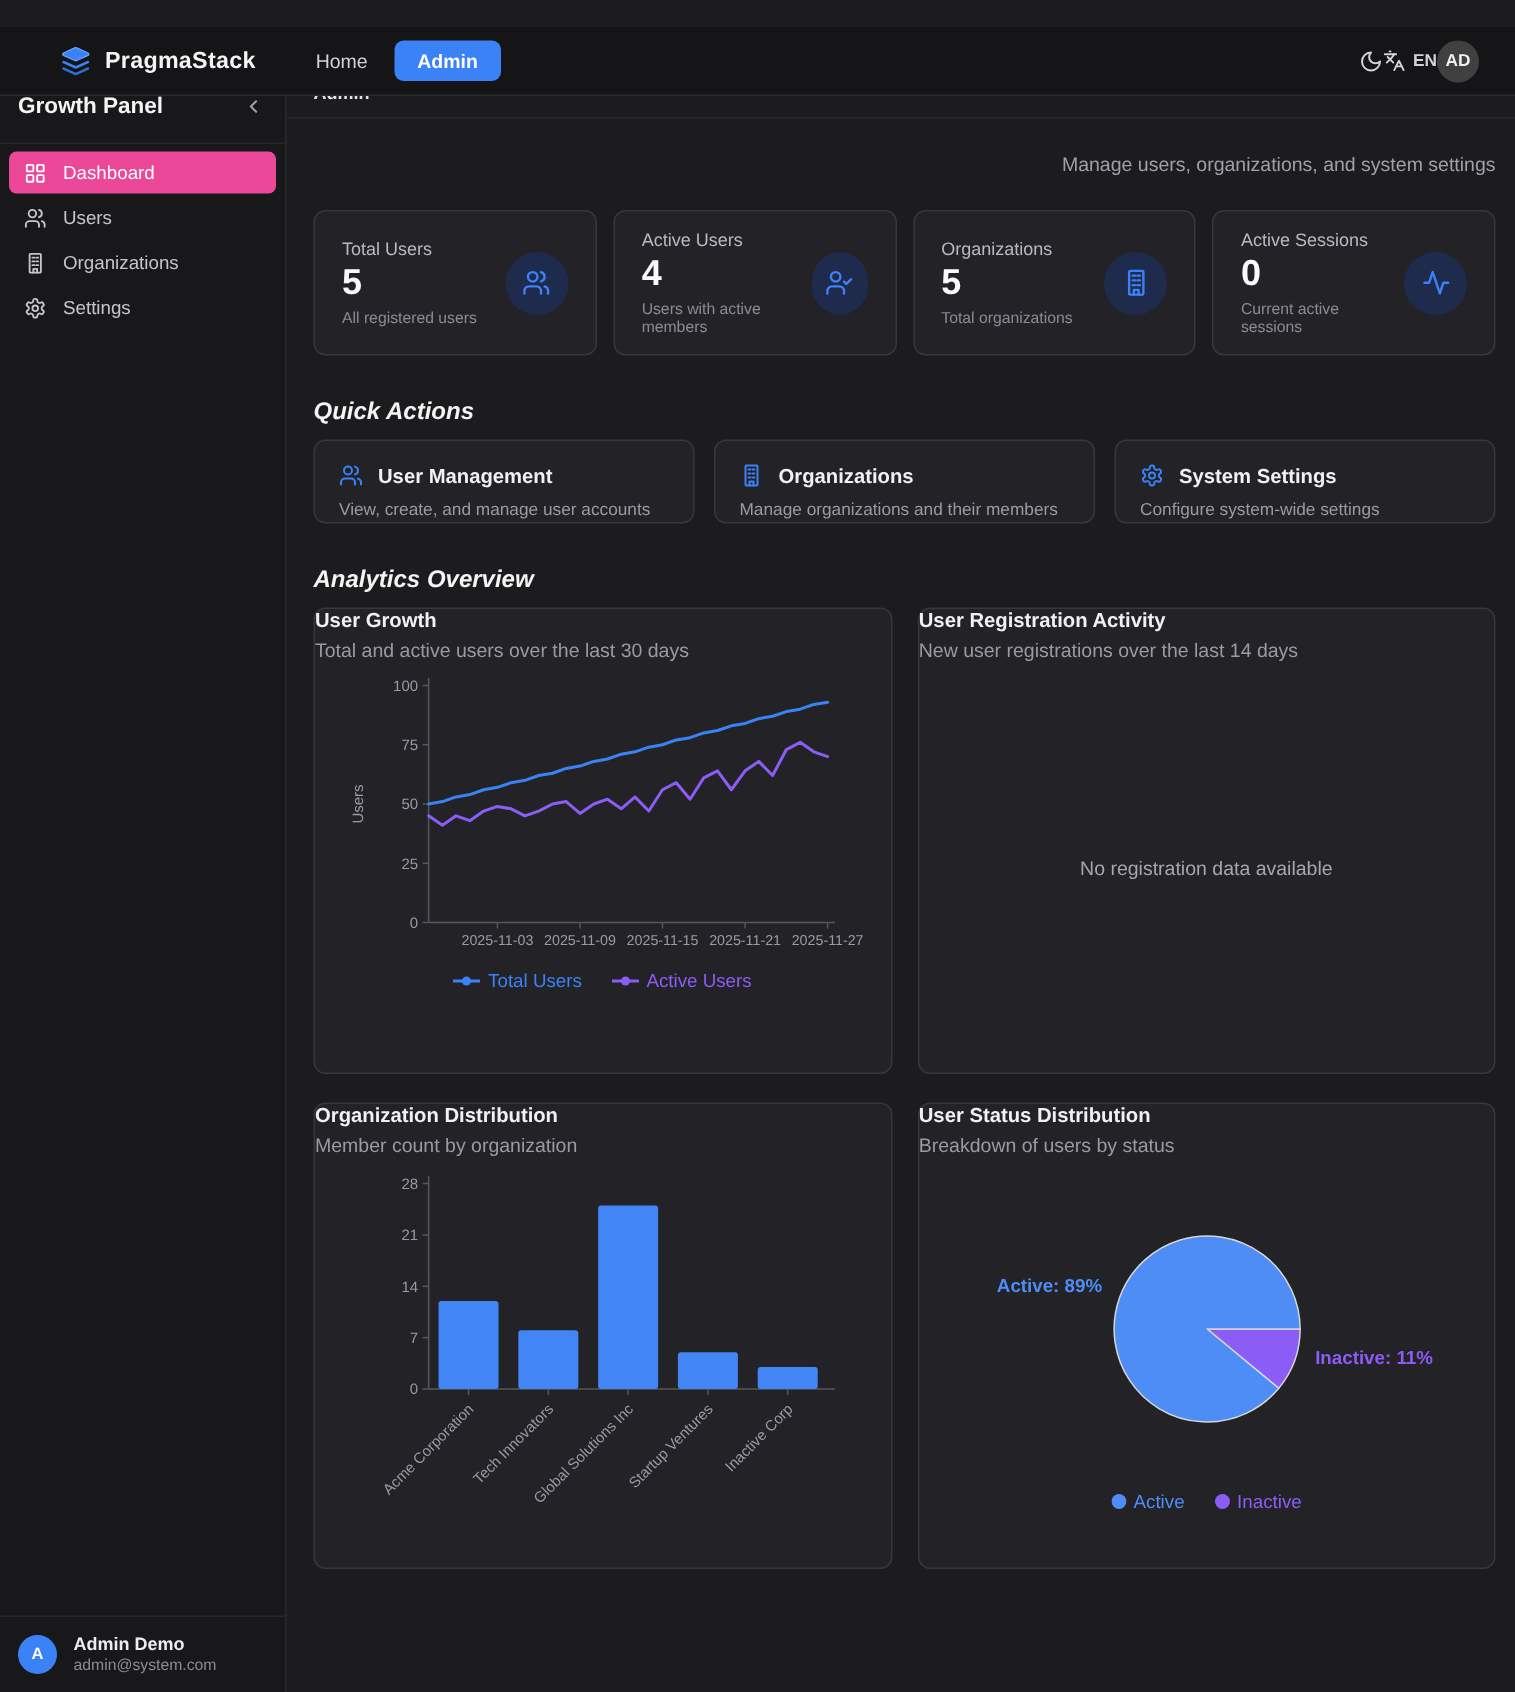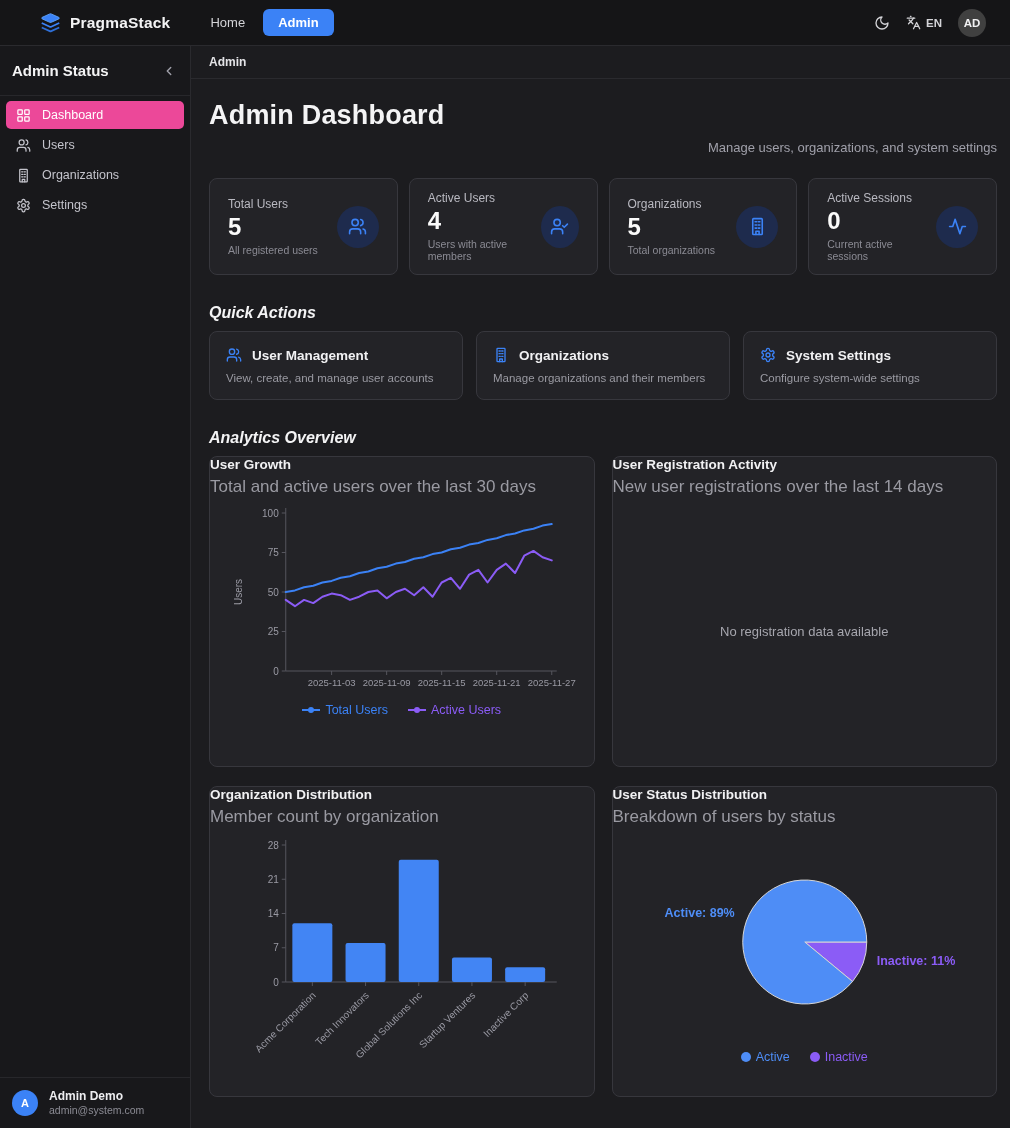--- a/index.html
+++ b/index.html
@@ -1,28 +1,28 @@
 <!DOCTYPE html>
 <html><head>
 <meta charset="utf-8">
 <style>
   * { margin:0; padding:0; box-sizing:border-box; }
   html,body { background:#111; }
   body { font-family:"Liberation Sans","DejaVu Sans",sans-serif; }
   .app { position:relative; width:1010px; height:1128px; background:#1c1c1f; overflow:hidden; margin:0 auto; }
 
   
-  .topnav { position:absolute; top:0; left:0; right:0; height:46px; background:#151517;
+  .topnav { position:absolute; top:18px; left:0; right:0; height:46px; background:#151517;
             border-bottom:1px solid #2a2a2e; display:flex; align-items:center; z-index:5; }
   .brand { display:flex; align-items:center; gap:9px; padding-left:40px; cursor:pointer; }
   .brand-name { color:#f4f4f5; font-size:15.5px; font-weight:700; letter-spacing:.2px; }
   .topnav nav { display:flex; align-items:center; gap:10px; margin-left:32px; }
   .navlink { color:#d4d4d8; font-size:13px; text-decoration:none; padding:6px 8px; cursor:pointer; }
   .navlink.pill { background:#3b82f6; color:#fff; border-radius:6px; padding:6px 15px; font-weight:600; }
-  .nav-right { margin-left:auto; display:flex; align-items:center; gap:16px; padding-right:24px; }
+  .nav-right { margin-left:auto; display:flex; align-items:center; padding-right:24px; }
   .iconbtn { background:none; border:none; color:#d4d4d8; display:flex; align-items:center; gap:5px;
              cursor:pointer; font-size:11.5px; font-weight:600; font-family:inherit; }
   .avatar { width:28px; height:28px; border-radius:50%; background:#404040; color:#f0f0f2;
             font-size:11.5px; font-weight:700; display:flex; align-items:center; justify-content:center; cursor:pointer; }
 
   
   .sidebar { position:absolute; top:46px; left:0; bottom:0; width:191px; background:#18181b;
              border-right:1px solid #2a2a2e; display:flex; flex-direction:column; z-index:4; }
   .side-head { height:50px; display:flex; align-items:center; justify-content:space-between;
                padding:0 14px 0 12px; border-bottom:1px solid #27272b; }
@@ -53,32 +53,32 @@
                padding:17px 18px; display:flex; justify-content:space-between; align-items:center; }
   .stat-label { color:#b9b9c1; font-size:12px; }
   .stat-value { color:#fafafa; font-size:24px; font-weight:700; margin:3px 0 4px; line-height:1.1; }
   .stat-sub { color:#8b8b94; font-size:10.5px; }
   .stat-iconwrap { width:42px; height:42px; border-radius:50%; background:#1e2b4d;
                    display:flex; align-items:center; justify-content:center; }
 
   
   .section-heading { color:#f4f4f5; font-size:16px; font-weight:700; margin-top:29px;font-style:italic; }
   .qa-grid { display:grid; grid-template-columns:repeat(3,1fr); gap:13px; margin-top:9px; }
-  .qa-card { background:#232327; border:1px solid #37373d; border-radius:8px; height:69px;
+  .qa-card { background:#232327; border:1px solid #37373d; border-radius:8px; height:56px;
              padding:15px 16px; cursor:pointer; }
   .qa-title-row { display:flex; align-items:center; gap:10px; }
   .qa-title { color:#f1f1f3; font-size:13.5px; font-weight:700; }
   .qa-desc { color:#9a9aa2; font-size:11.5px; margin-top:9px; }
 
   
   .charts-grid { display:grid; grid-template-columns:repeat(2,1fr); gap:19px 17px; margin-top:9px; }
   .chart-card { background:#232327; border:1px solid #37373d; border-radius:8px; height:311px;
                 display:flex; flex-direction:column; }
   .chart-title { color:#f1f1f3; font-size:13.5px; font-weight:700; }
-  .chart-sub { color:#9a9aa2; font-size:17px; margin-top:5px; }
+  .chart-sub { color:#9a9aa2; font-size:13px; margin-top:5px; }
   .plot { display:block; width:100%; margin-top:4px; }
   .tick { fill:#9a9aa4; font-size:10px; font-family:"Liberation Sans",sans-serif; }
   .xtick { fill:#9a9aa4; font-size:9.5px; font-family:"Liberation Sans",sans-serif; }
   .pie-label { font-size:12.5px; font-weight:600; font-family:"Liberation Sans",sans-serif; }
   .legend-row { display:flex; justify-content:center; gap:20px; margin-top:10px; }
   .legend-item { display:flex; align-items:center; gap:5px; font-size:12.5px; cursor:pointer; }
   .empty-state { flex:1; display:flex; align-items:center; justify-content:center;
                  color:#a6a6ae; font-size:13px; }
 </style>
 </head>
@@ -115,21 +115,21 @@
             <path d="M14 18h6"></path>
         </svg>
         <span>EN</span>
       </button>
       <div class="avatar">AD</div>
     </div>
   </header>
 
   <aside class="sidebar">
     <div class="side-head">
-      <span class="side-title">Admin Status</span>
+      <span class="side-title">Growth Panel</span>
       <button class="collapse-btn">
         <svg width="14" height="14" viewBox="0 0 24 24" fill="none" stroke="#a0a0aa" stroke-width="2.4" stroke-linecap="round" stroke-linejoin="round">
           <polyline points="15 18 9 12 15 6"></polyline>
         </svg>
       </button>
     </div>
     <nav class="side-nav">
       <div class="side-item active">
         <svg width="15" height="15" viewBox="0 0 24 24" fill="none" stroke="currentColor" stroke-width="2" stroke-linejoin="round">
           <rect x="3" y="3" width="7" height="7" rx="1"></rect>
@@ -177,21 +177,20 @@
       </div>
     </div>
   </aside>
 
   <main class="main">
     <div class="breadcrumb-bar">
       <span class="breadcrumb">Admin</span>
     </div>
 
     <div class="content">
-      <h1 class="page-title">Admin Dashboard</h1>
       <div class="page-sub">Manage users, organizations, and system settings</div>
 
       <div class="stats">
         <div class="stat-card">
           <div>
             <div class="stat-label">Total Users</div>
             <div class="stat-value">5</div>
             <div class="stat-sub">All registered users</div>
           </div>
           <div class="stat-iconwrap">

